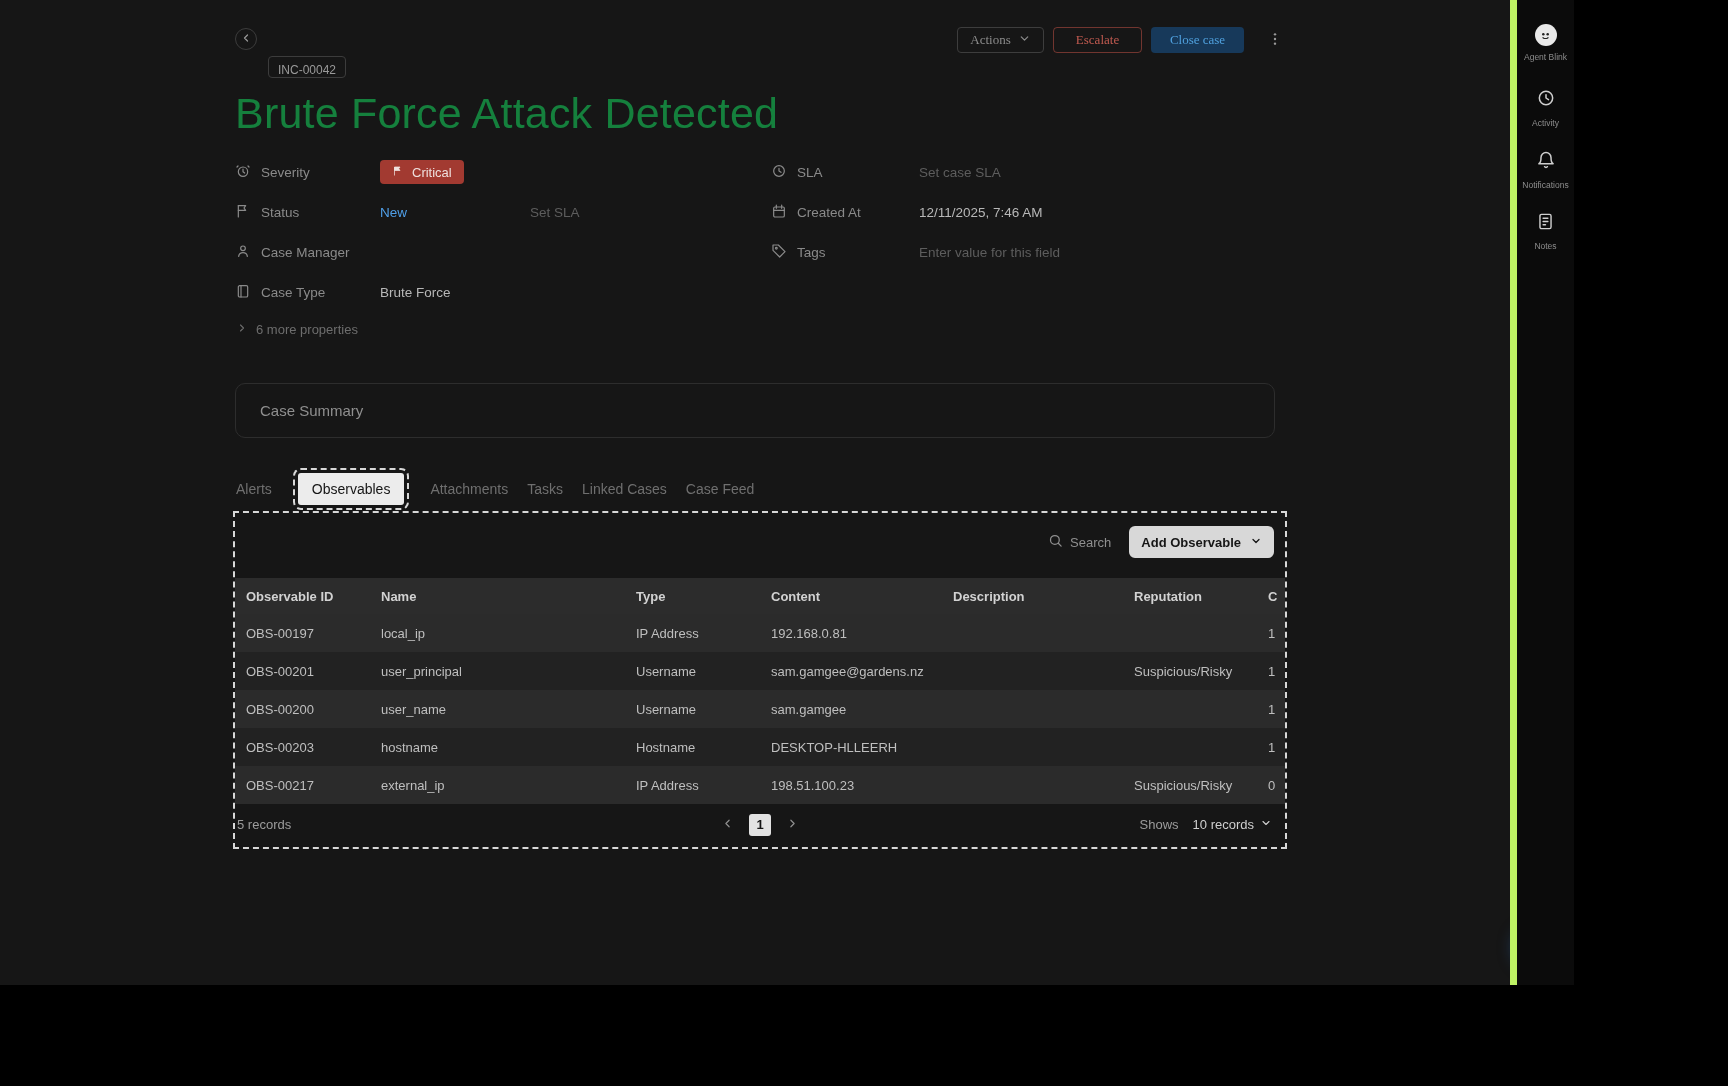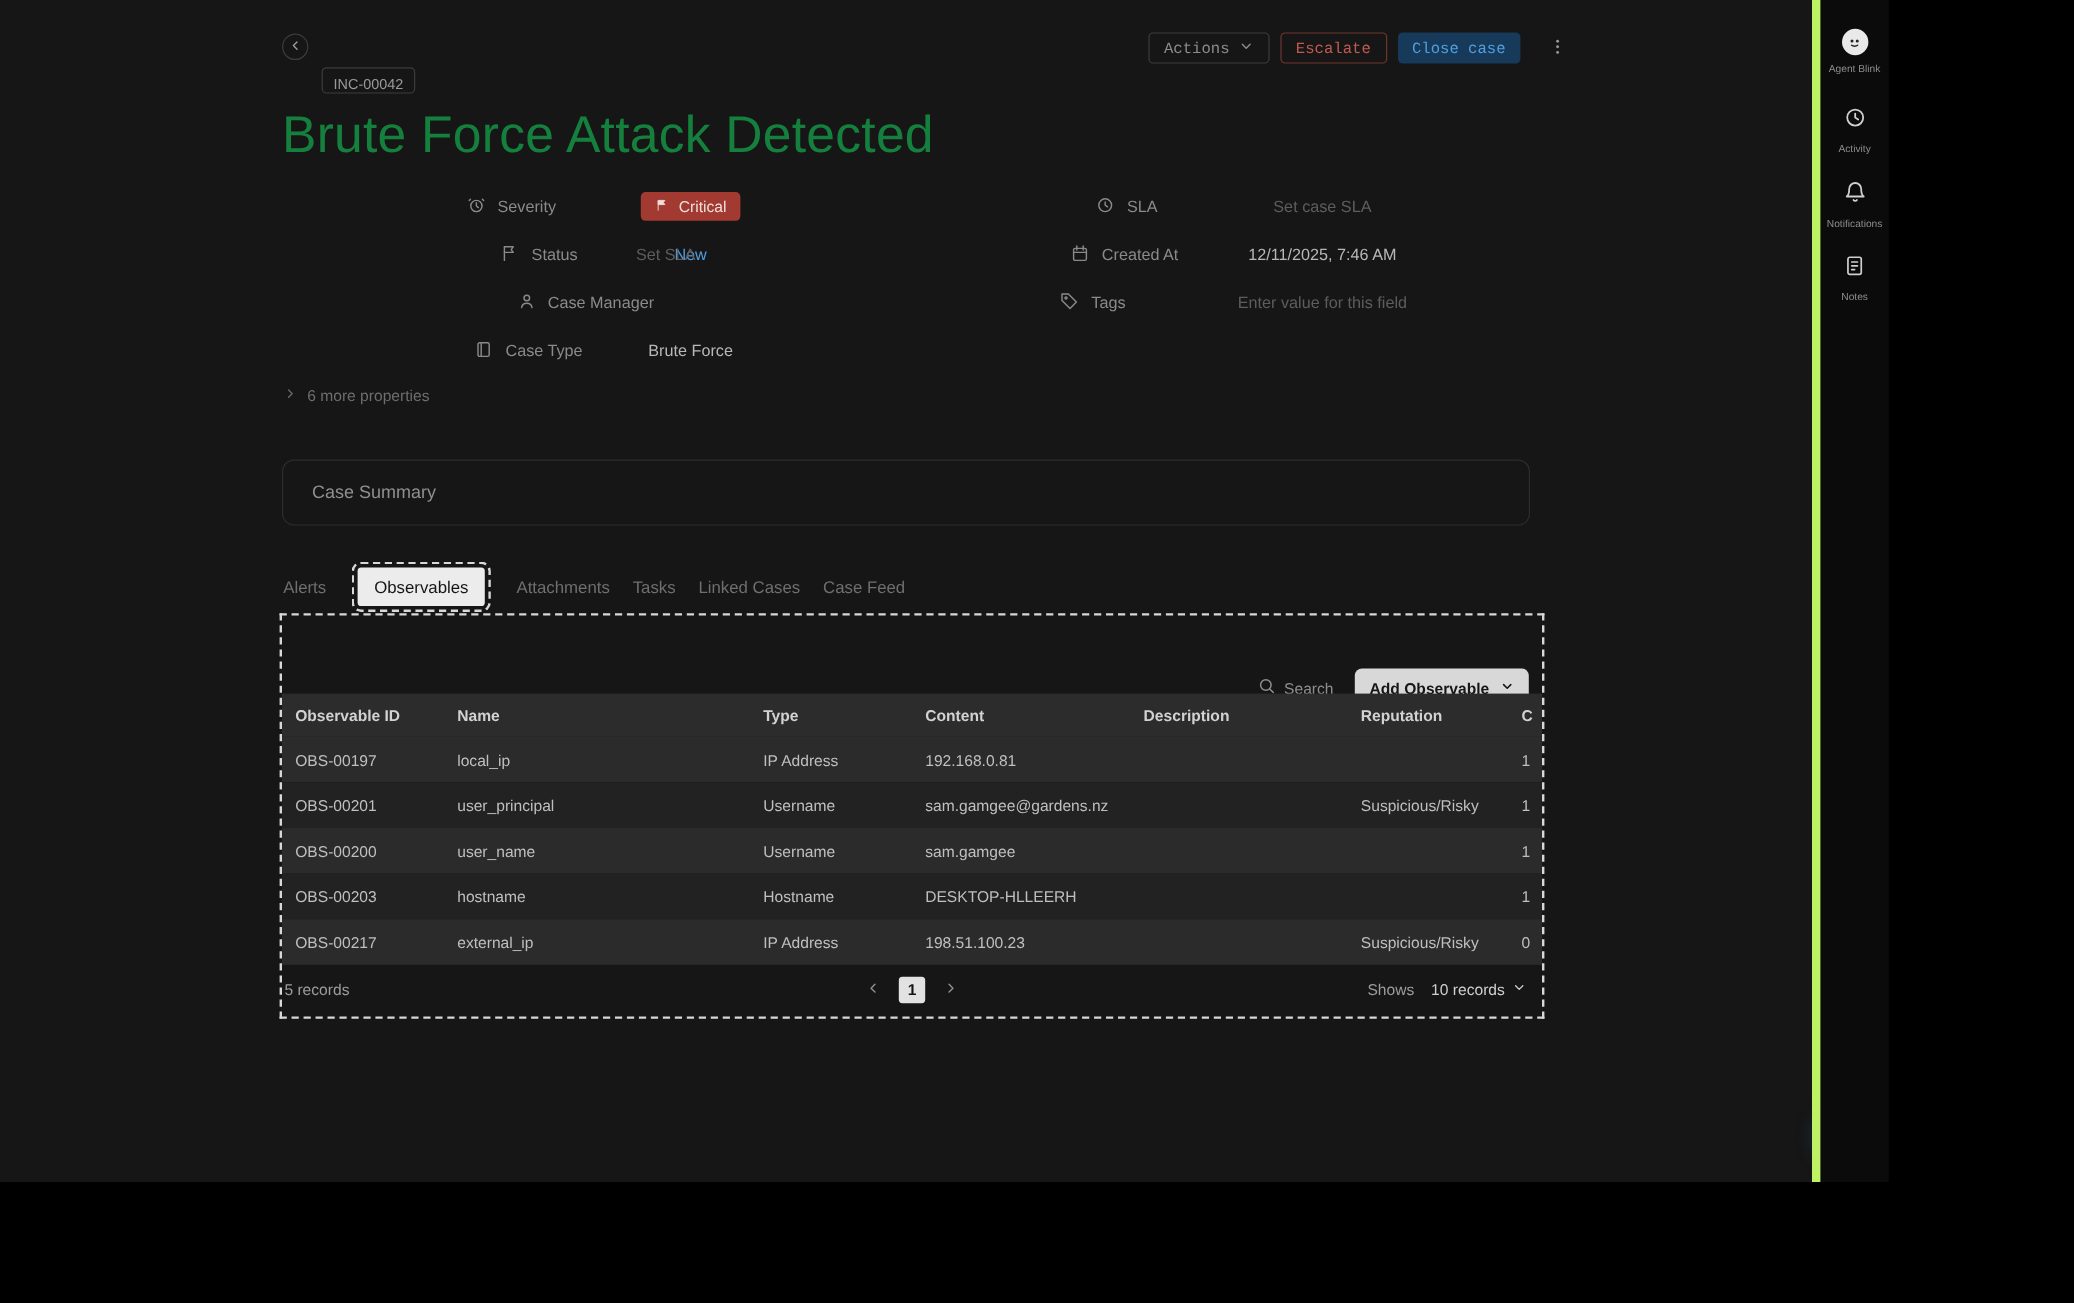--- a/index.html
+++ b/index.html
@@ -5,51 +5,51 @@
   html,body{margin:0;padding:0;background:#000;}
   body{font-family:"Liberation Sans","DejaVu Sans",sans-serif;}
   .canvas{position:relative;width:1728px;height:1086px;background:#000;overflow:hidden;}
   .app{position:absolute;left:0;top:0;width:1510px;height:985px;background:#161616;}
   .rail{position:absolute;left:1510px;top:0;width:57px;height:985px;background:#0b0b0b;border-left:7px solid #bef264;}
 
   
   .back-btn{position:absolute;left:235px;top:28px;width:22px;height:22px;border:1px solid #3c3c3c;border-radius:50%;display:flex;align-items:center;justify-content:center;color:#9a9a9a;cursor:pointer;background:transparent;box-sizing:border-box;}
   .case-chip{position:absolute;left:268px;top:28px;height:22px;padding:0 9px;border:1px solid #3c3c3c;border-radius:4px;color:#9a9a9a;font-size:12px;display:flex;align-items:flex-end;box-sizing:border-box;margin-top:28px;}
   .header-actions{position:absolute;top:27px;left:957px;display:flex;gap:9px;align-items:center;}
-  .btn{height:26px;border-radius:4px;font-size:13px;display:inline-flex;align-items:center;justify-content:center;gap:7px;padding:0 12px;cursor:pointer;background:transparent;border:1px solid transparent;font-family:Liberation Mono, monospace;box-sizing:border-box;}
+  .btn{height:26px;border-radius:4px;font-size:13px;display:inline-flex;align-items:center;justify-content:center;gap:7px;padding:0 12px;cursor:pointer;background:transparent;border:1px solid transparent;font-family:Liberation Serif, serif;box-sizing:border-box;}
   .btn-actions{border-color:#3d3d3d;color:#8c8c8c;min-width:87px;}
   .btn-escalate{border-color:rgba(190,80,70,.55);color:#c05a50;min-width:89px;}
   .btn-close{background:#17395a;color:#4fa0dd;min-width:93px;border:none;}
   .kebab-btn{margin-left:8px;color:#9a9a9a;background:none;border:none;cursor:pointer;display:flex;align-items:center;}
 
   .page-title{position:absolute;left:235px;top:93px;font-size:43px;line-height:40px;color:#15803d;font-weight:400;letter-spacing:.2px;}
 
   
   .props{position:absolute;left:235px;top:152px;width:1050px;display:grid;grid-template-columns:536px 514px;}
   .prop-col{display:flex;flex-direction:column;}
-  .prop-row{display:flex;align-items:center;height:40px;position:relative;justify-content:center;}
+  .prop-row{display:flex;align-items:center;height:40px;position:relative;}
   .prop-label{display:flex;align-items:center;gap:10px;color:#8a8a8a;font-size:13.5px;flex:0 0 145px;}
   .col-right .prop-label{flex-basis:148px;}
   .prop-value{font-size:13.5px;color:#b8b8b8;white-space:nowrap;}
   .prop-value.placeholder{color:#5d5d5d;}
   .status-new{color:#4f9fe8;font-weight:500;}
   .prop-extra{position:absolute;left:295px;color:#5d5d5d;font-size:13.5px;}
   .badge-critical{display:inline-flex;align-items:center;gap:8px;height:24px;padding:0 12px;border-radius:4px;background:#a23a31;color:#efe0de;font-size:13px;font-weight:500;}
   .more-props{position:absolute;left:236px;top:322px;display:flex;align-items:center;gap:8px;color:#6d6d6d;font-size:13px;cursor:pointer;}
 
   .summary-box{position:absolute;left:235px;top:383px;width:1040px;height:55px;border:1px solid #2d2d2d;border-radius:10px;display:flex;align-items:center;padding:0 24px;box-sizing:border-box;color:#8f8f8f;font-size:15px;}
 
   
   .tabs{position:absolute;left:236px;top:470px;height:38px;display:flex;align-items:center;gap:19px;font-size:14px;color:#6f6f6f;}
   .tab{cursor:pointer;white-space:nowrap;}
   .tab.active{background:#ececec;color:#151515;padding:8px 14px;border-radius:3px;font-weight:500;outline:2px dashed #d8d8d8;outline-offset:3px;margin:0 7px;}
 
   
   .panel{position:absolute;left:233px;top:511px;width:1054px;height:338px;border:2px dashed #d8d8d8;box-sizing:border-box;}
-  .panel-toolbar{position:absolute;top:13px;right:11px;display:flex;align-items:center;gap:18px;margin-top:31px;}
+  .panel-toolbar{position:absolute;top:13px;right:11px;display:flex;align-items:center;gap:18px;}
   .search-group{display:flex;align-items:center;gap:7px;color:#8f8f8f;font-size:13px;cursor:pointer;}
   .add-btn{height:27px;background:#d8d8d8;color:#161616;border:none;border-radius:6px;font-size:13px;font-weight:700;display:inline-flex;align-items:center;gap:9px;padding:16px 12px;cursor:pointer;font-family:inherit;}
 
   .table{position:absolute;top:65px;left:0;width:1050px;}
   .trow{display:grid;grid-template-columns:135px 255px 135px 182px 181px 134px 1fr;align-items:center;}
   .thead{height:36px;background:#2c2c2c;color:#d2d2d2;font-size:13px;font-weight:700;}
   .tbody .trow{height:38px;font-size:13px;color:#bfbfbf;cursor:pointer;}
   .tbody .trow:nth-child(odd){background:#2b2b2b;}
   .tbody .trow:nth-child(even){background:#222222;}
   .tcell{padding-left:11px;white-space:nowrap;overflow:hidden;}

